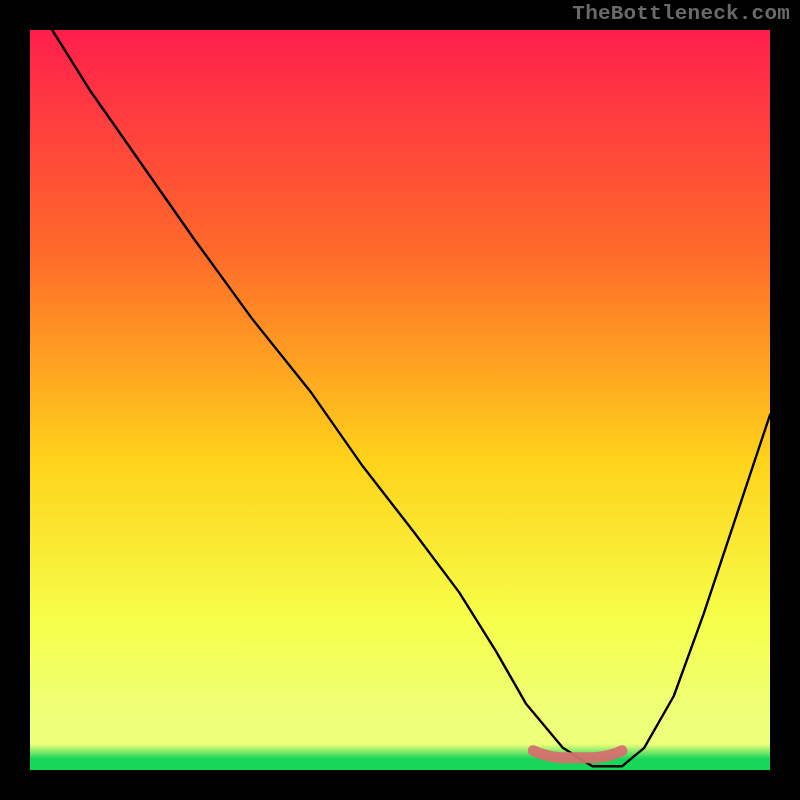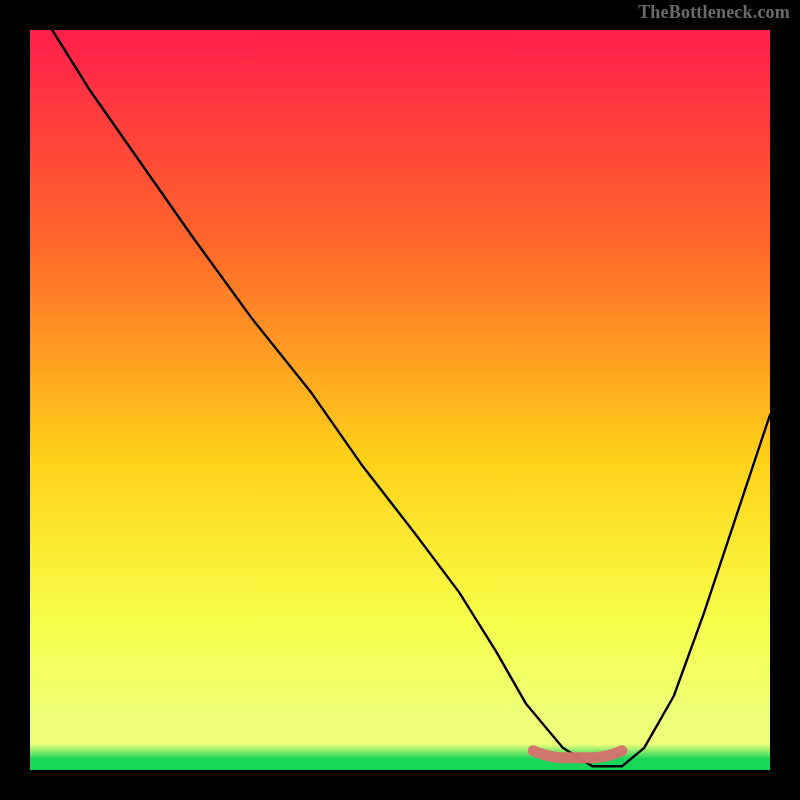--- a/index.html
+++ b/index.html
@@ -13,22 +13,22 @@
   .frame {
     position: relative;
     width: 800px;
     height: 800px;
     background: #000;
   }
   .watermark {
     position: absolute;
     top: 2px;
     right: 10px;
-    font-family: Liberation Serif, serif;
-    font-size: 18px;
+    font-family: Liberation Mono, monospace;
+    font-size: 21px;
     font-weight: 600;
     color: #6a6a6a;
     letter-spacing: 0.2px;
   }
   svg {
     display: block;
   }
 </style>
 </head>
 <body>

